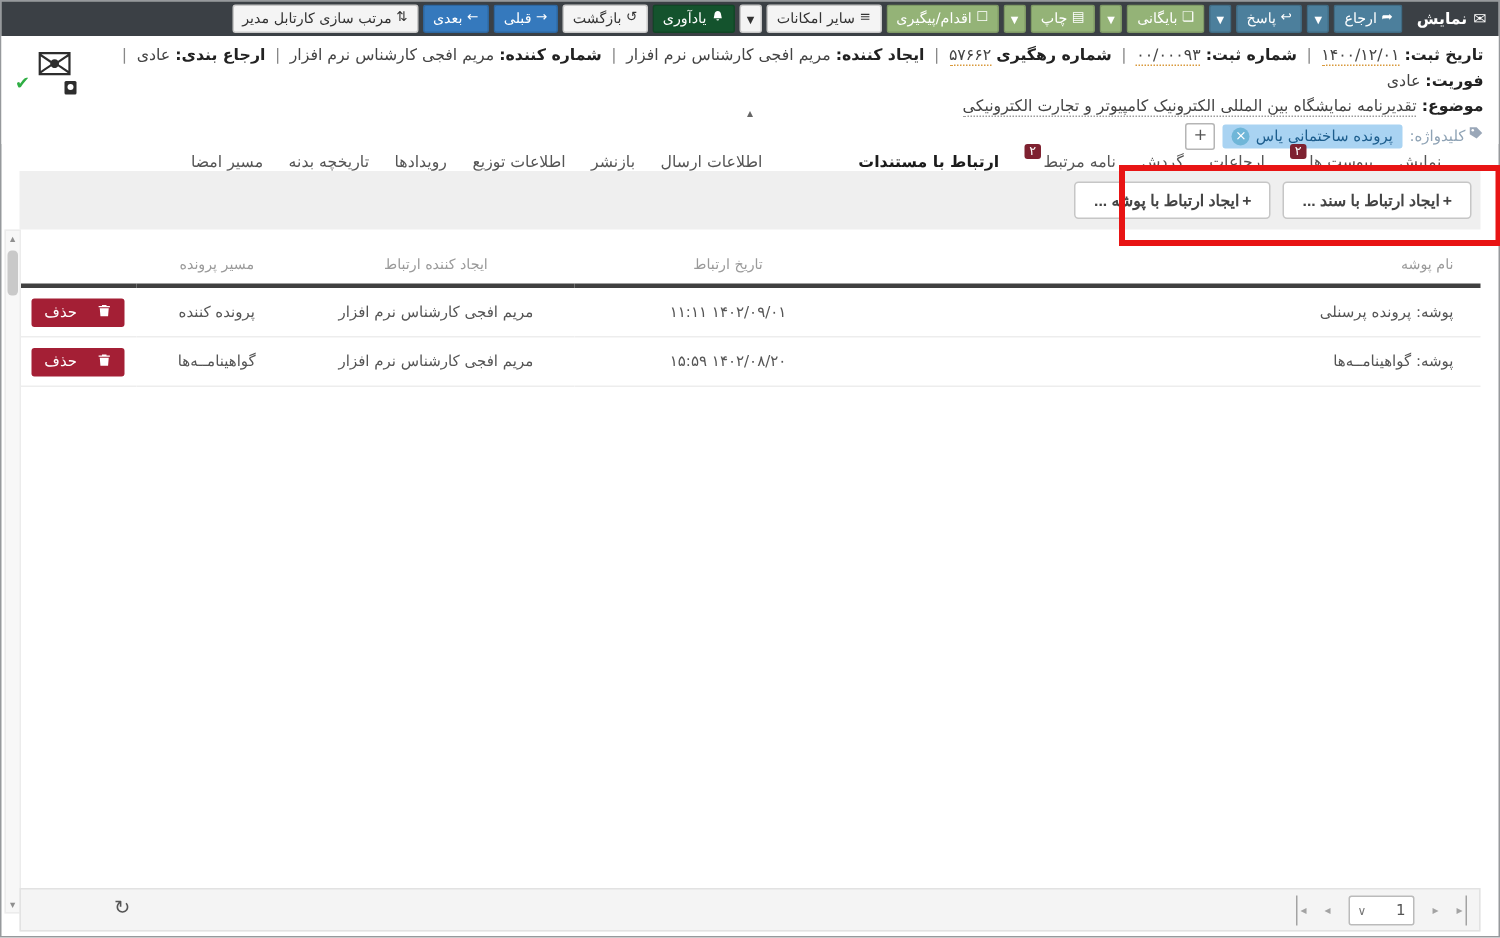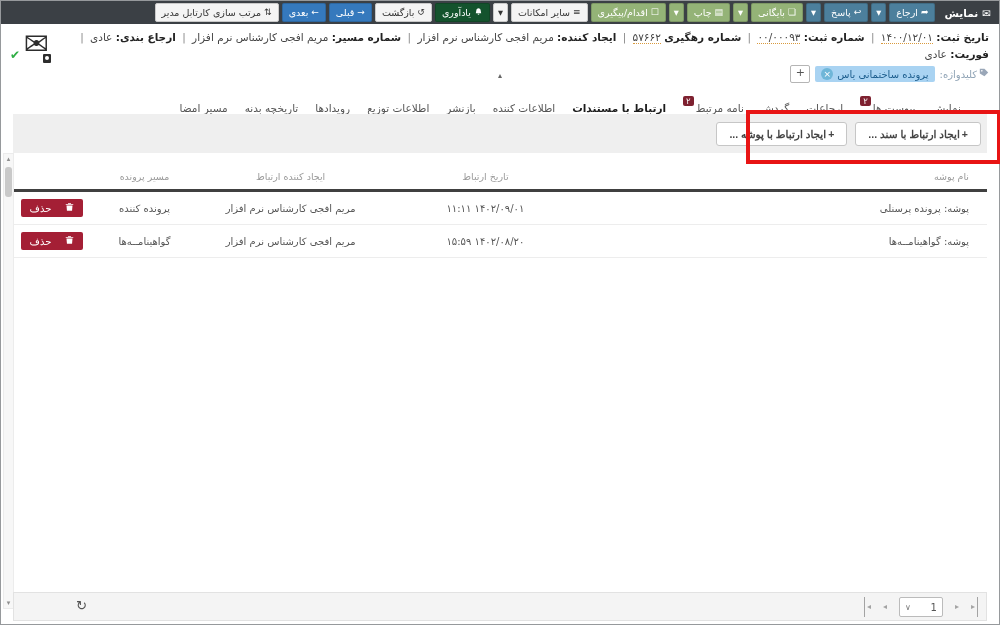--- a/index.html
+++ b/index.html
@@ -41,21 +41,21 @@
   .env-check{position:absolute;left:-3px;bottom:-2px;color:#2fae44;font-size:12px;font-weight:bold;}
   .env-seal{position:absolute;right:-2px;bottom:-3px;width:8px;height:9px;background:#2d2d2d;border-radius:1px;}
   .env-seal::after{content:"";position:absolute;left:2px;top:2px;width:4px;height:4px;border-radius:50%;background:#fff;}
 
   .collapse-caret{position:absolute;top:70px;left:0;right:0;text-align:center;font-size:8px;color:#666;cursor:pointer;}
 
   
   .tabs{position:absolute;top:95px;left:12px;right:12px;height:18px;display:flex;gap:17px;
         align-items:flex-end;font-size:10.5px;color:#555;padding-right:26px;box-sizing:border-box;}
   .tab{cursor:pointer;white-space:nowrap;display:inline-flex;align-items:flex-end;gap:2px;}
-  .tab.active{font-weight:bold;color:#1c1c1c;}
+  .tab.active{font-weight:bold;color:#1c1c1c;margin-left:47px;}
   .badge{background:#7e2130;color:#fff;font-size:8.5px;padding:1px 3px;border-radius:2px;
          position:relative;top:-8px;line-height:1;}
 
   
   .panel{position:absolute;top:113px;left:12px;right:12px;height:478px;background:#fff;}
   .actionband{height:39px;background:#efefef;display:flex;align-items:center;gap:8px;
               padding:0 6px;box-sizing:border-box;}
   .act-btn{background:#fff;border:1px solid #c6c6c6;border-radius:3px;color:#444;font-size:10.5px;
            font-weight:600;padding:5px 12px;cursor:pointer;display:inline-flex;align-items:center;gap:2px;}
   .redbox{position:absolute;left:745px;top:109px;width:247px;height:46px;border:4px solid #e81414;
@@ -175,28 +175,32 @@
       <span class="sep">|</span>
       <b>شماره ثبت:</b>
       <span class="u-orange">۰۰/۰۰۰۹۳</span>
       <span class="sep">|</span>
       <b>شماره رهگیری</b>
       <span class="u-orange">۵۷۶۶۲</span>
       <span class="sep">|</span>
       <b>ایجاد کننده:</b>
       <span>مریم افجی کارشناس نرم افزار</span>
       <span class="sep">|</span>
-      <b>شماره مسیر:</b>
+      <b>شماره کننده:</b>
       <span>مریم افجی کارشناس نرم افزار</span>
       <span class="sep">|</span>
       <b>ارجاع بندی:</b>
       <span>عادی</span>
       <span class="sep">|</span>
       <b>فوریت:</b>
       <span>عادی</span>
+    </div>
+    <div>
+      <b>موضوع:</b>
+      <span class="subject-val">تقدیرنامه نمایشگاه بین المللی الکترونیک کامپیوتر و تجارت الکترونیکی</span>
     </div>
     <div class="kw-row">
       <span class="kw-label">
         <span>
           <svg width="10" height="10" viewBox="0 0 12 12">
               <path fill="#9aa7b8" d="M1 6.5V1h5.5L11 5.5 6.5 10z"></path>
               <circle cx="3.4" cy="3.4" r="1" fill="#fff"></circle>
             </svg>
         </span>
         <span>کلیدواژه:</span>
@@ -232,21 +236,21 @@
         <span>گردش</span>
       </span>
     <span class="tab">
         <span>نامه مرتبط</span>
         <span class="badge">۲</span>
       </span>
     <span class="tab active">
         <span>ارتباط با مستندات</span>
       </span>
     <span class="tab">
-        <span>اطلاعات کننده</span>
+        <span>اطلاعات ارسال</span>
       </span>
     <span class="tab">
         <span>بازنشر</span>
       </span>
     <span class="tab">
         <span>اطلاعات توزیع</span>
       </span>
     <span class="tab">
         <span>رویدادها</span>
       </span>

